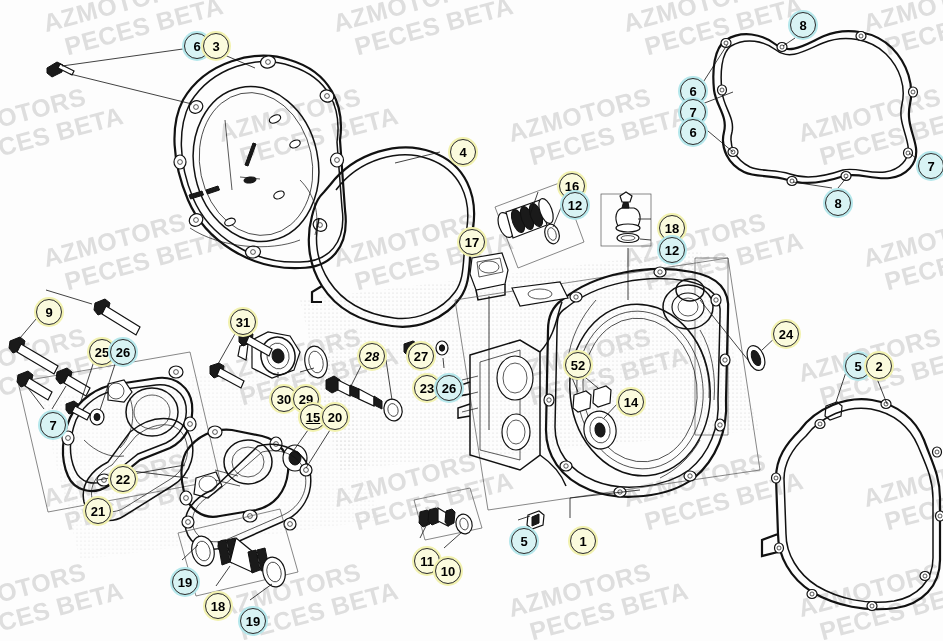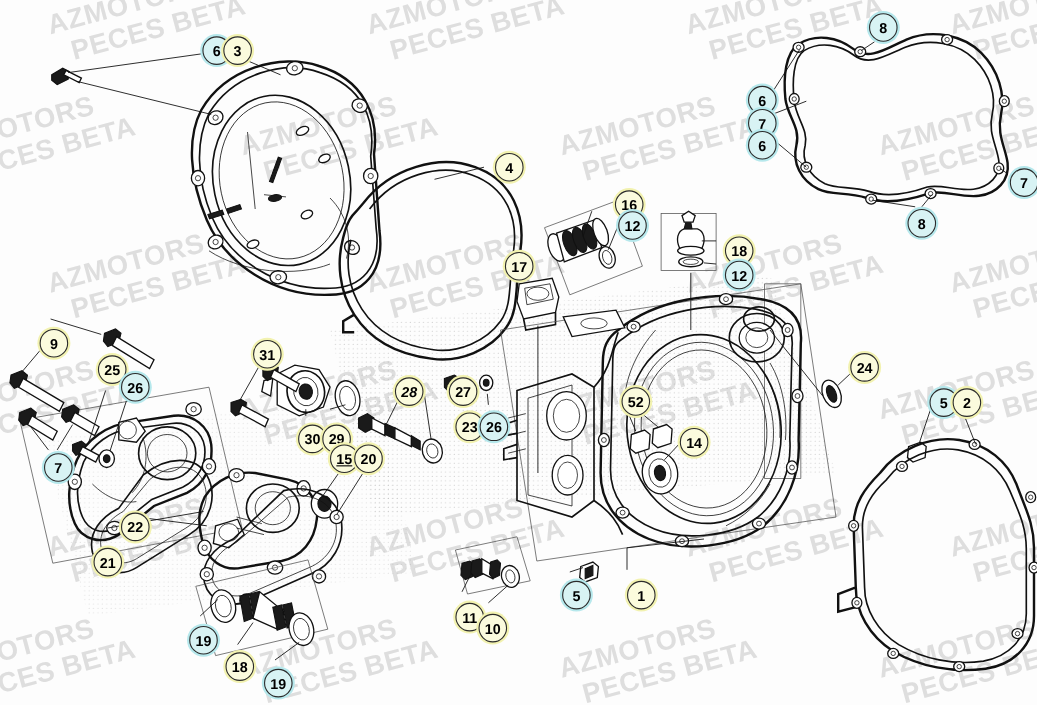--- a/index.html
+++ b/index.html
@@ -608,21 +608,21 @@
       <div class="co c" style="left: 918px; top: 153px;">7</div>
       <div class="co c" style="left: 825px; top: 190px;">8</div>
       <div class="co y" style="left: 450px; top: 139px;">4</div>
       <div class="co y" style="left: 539px; top: 173px; margin-left: 20px;">16</div>
       <div class="co c" style="left: 562px; top: 192px;">12</div>
       <div class="co y" style="left: 659px; top: 215px;">18</div>
       <div class="co c" style="left: 659px; top: 237px;">12</div>
       <div class="co y" style="left: 459px; top: 229px; text-align: center;">17</div>
       <div class="co y" style="left: 36px; top: 299px;">9</div>
       <div class="co y" style="left: 230px; top: 309px;">31</div>
-      <div class="co y" style="left: 89px; top: 323px;">25</div>
+      <div class="co y" style="left: 89px; top: 339px;">25</div>
       <div class="co c" style="left: 110px; top: 339px;">26</div>
       <div class="co y" style="left: 359px; top: 343px; font-style: italic;">28</div>
       <div class="co y" style="left: 380px; top: 343px; margin-left: 28px;">27</div>
       <div class="co y" style="left: 414px; top: 375px;">23</div>
       <div class="co c" style="left: 436px; top: 375px;">26</div>
       <div class="co y" style="left: 565px; top: 352px;">52</div>
       <div class="co y" style="left: 773px; top: 321px;">24</div>
       <div class="co c" style="left: 845px; top: 353px;">5</div>
       <div class="co y" style="left: 866px; top: 353px;">2</div>
       <div class="co y" style="left: 618px; top: 389px;">14</div>

